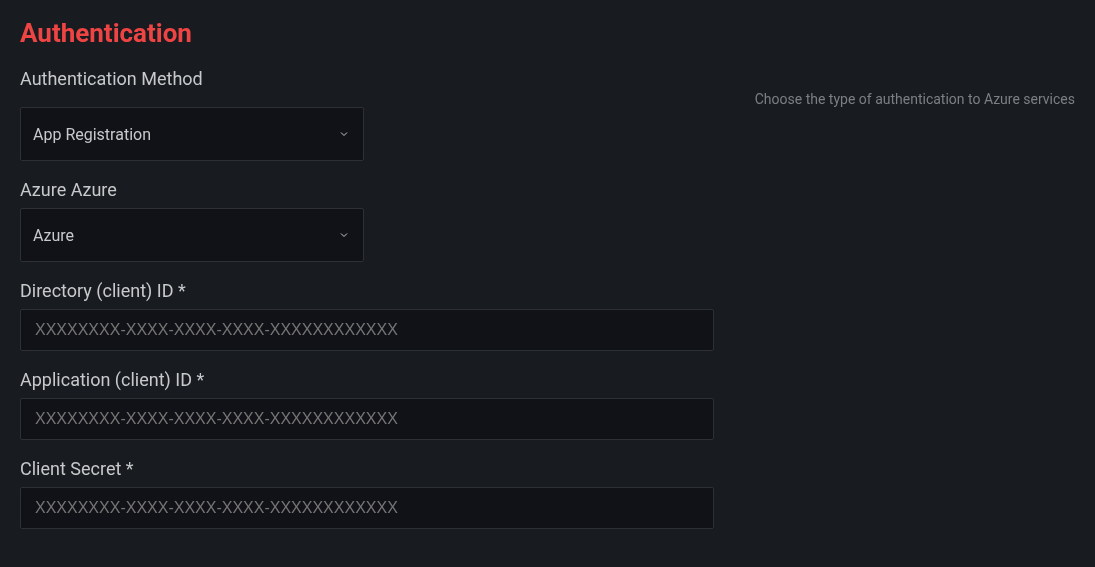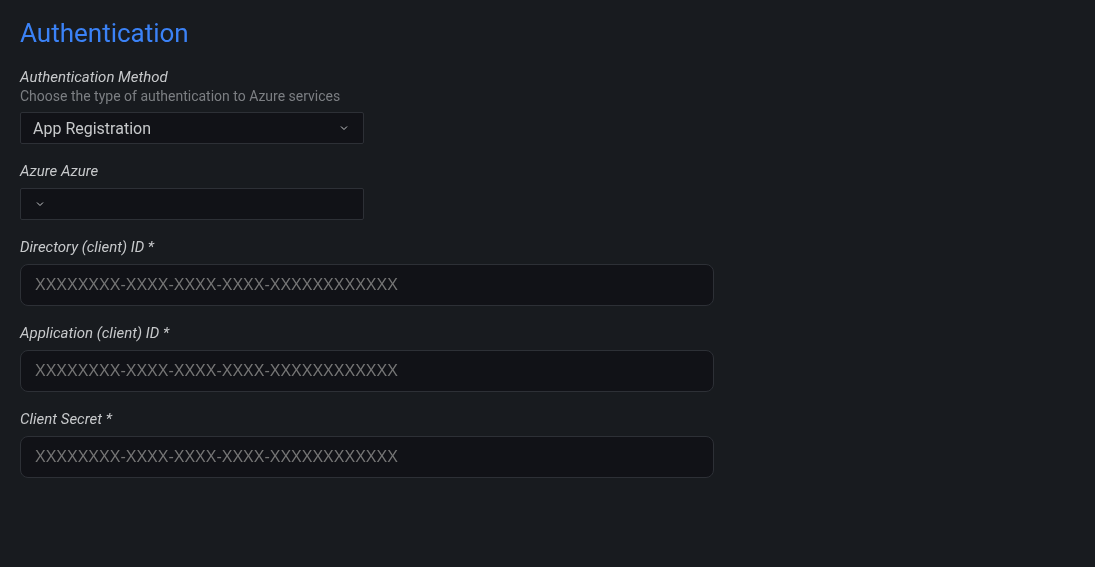--- a/index.html
+++ b/index.html
@@ -10,45 +10,44 @@
     body {
       background-color: #181b1f;
       color: #c7c9cb;
       font-family: -apple-system, BlinkMacSystemFont, "Segoe UI", Roboto, Helvetica, Arial, sans-serif;
       padding: 18px 20px;
       width: 1095px;
       height: 567px;
     }
     .section-title {
       font-size: 26px;
-      font-weight: 400;
-      color: #3b82f6;
+      font-weight: 700;
+      color: #ef4444;
       margin-bottom: 20px;
     }
     .field-group {
       margin-bottom: 18px;
     }
     .field-label {
-      font-size: 15px;
+      font-size: 18px;
       color: #c7c9cb;
       margin-bottom: 2px;
-      font-style: italic;
     }
     .field-description {
       font-size: 14px;
       color: #7c7f83;
-      margin-bottom: 8px;
+      text-align: right;
     }
     .field-label.with-gap {
       margin-bottom: 8px;
     }
     .select-wrap {
       position: relative;
       width: 344px;
-      height: 32px;
+      height: 54px;
       background-color: #111217;
       border: 1px solid #2d3036;
       border-radius: 2px;
       display: flex;
       align-items: center;
       padding: 0 12px;
       cursor: pointer;
     }
     .select-value {
       font-size: 16px;
@@ -67,21 +66,21 @@
       height: 12px;
       stroke: #c7c9cb;
       stroke-width: 2;
       fill: none;
     }
     .text-input {
       width: 694px;
       height: 42px;
       background-color: #111217;
       border: 1px solid #2d3036;
-      border-radius: 8px;
+      border-radius: 2px;
       color: #c7c9cb;
       font-size: 16px;
       padding: 0 14px;
       outline: none;
     }
   </style>
 </head>
 <body>
 
 <h1 class="section-title">Authentication</h1>
@@ -95,20 +94,21 @@
       <svg viewBox="0 0 24 24">
           <polyline points="6 9 12 15 18 9"></polyline>
         </svg>
     </span>
   </div>
 </div>
 
 <div class="field-group">
   <div class="field-label with-gap">Azure Azure</div>
   <div class="select-wrap">
+    <span class="select-value">Azure</span>
     <span class="chevron">
       <svg viewBox="0 0 24 24">
           <polyline points="6 9 12 15 18 9"></polyline>
         </svg>
     </span>
   </div>
 </div>
 
 <div class="field-group">
   <div class="field-label with-gap">Directory (client) ID *</div>

